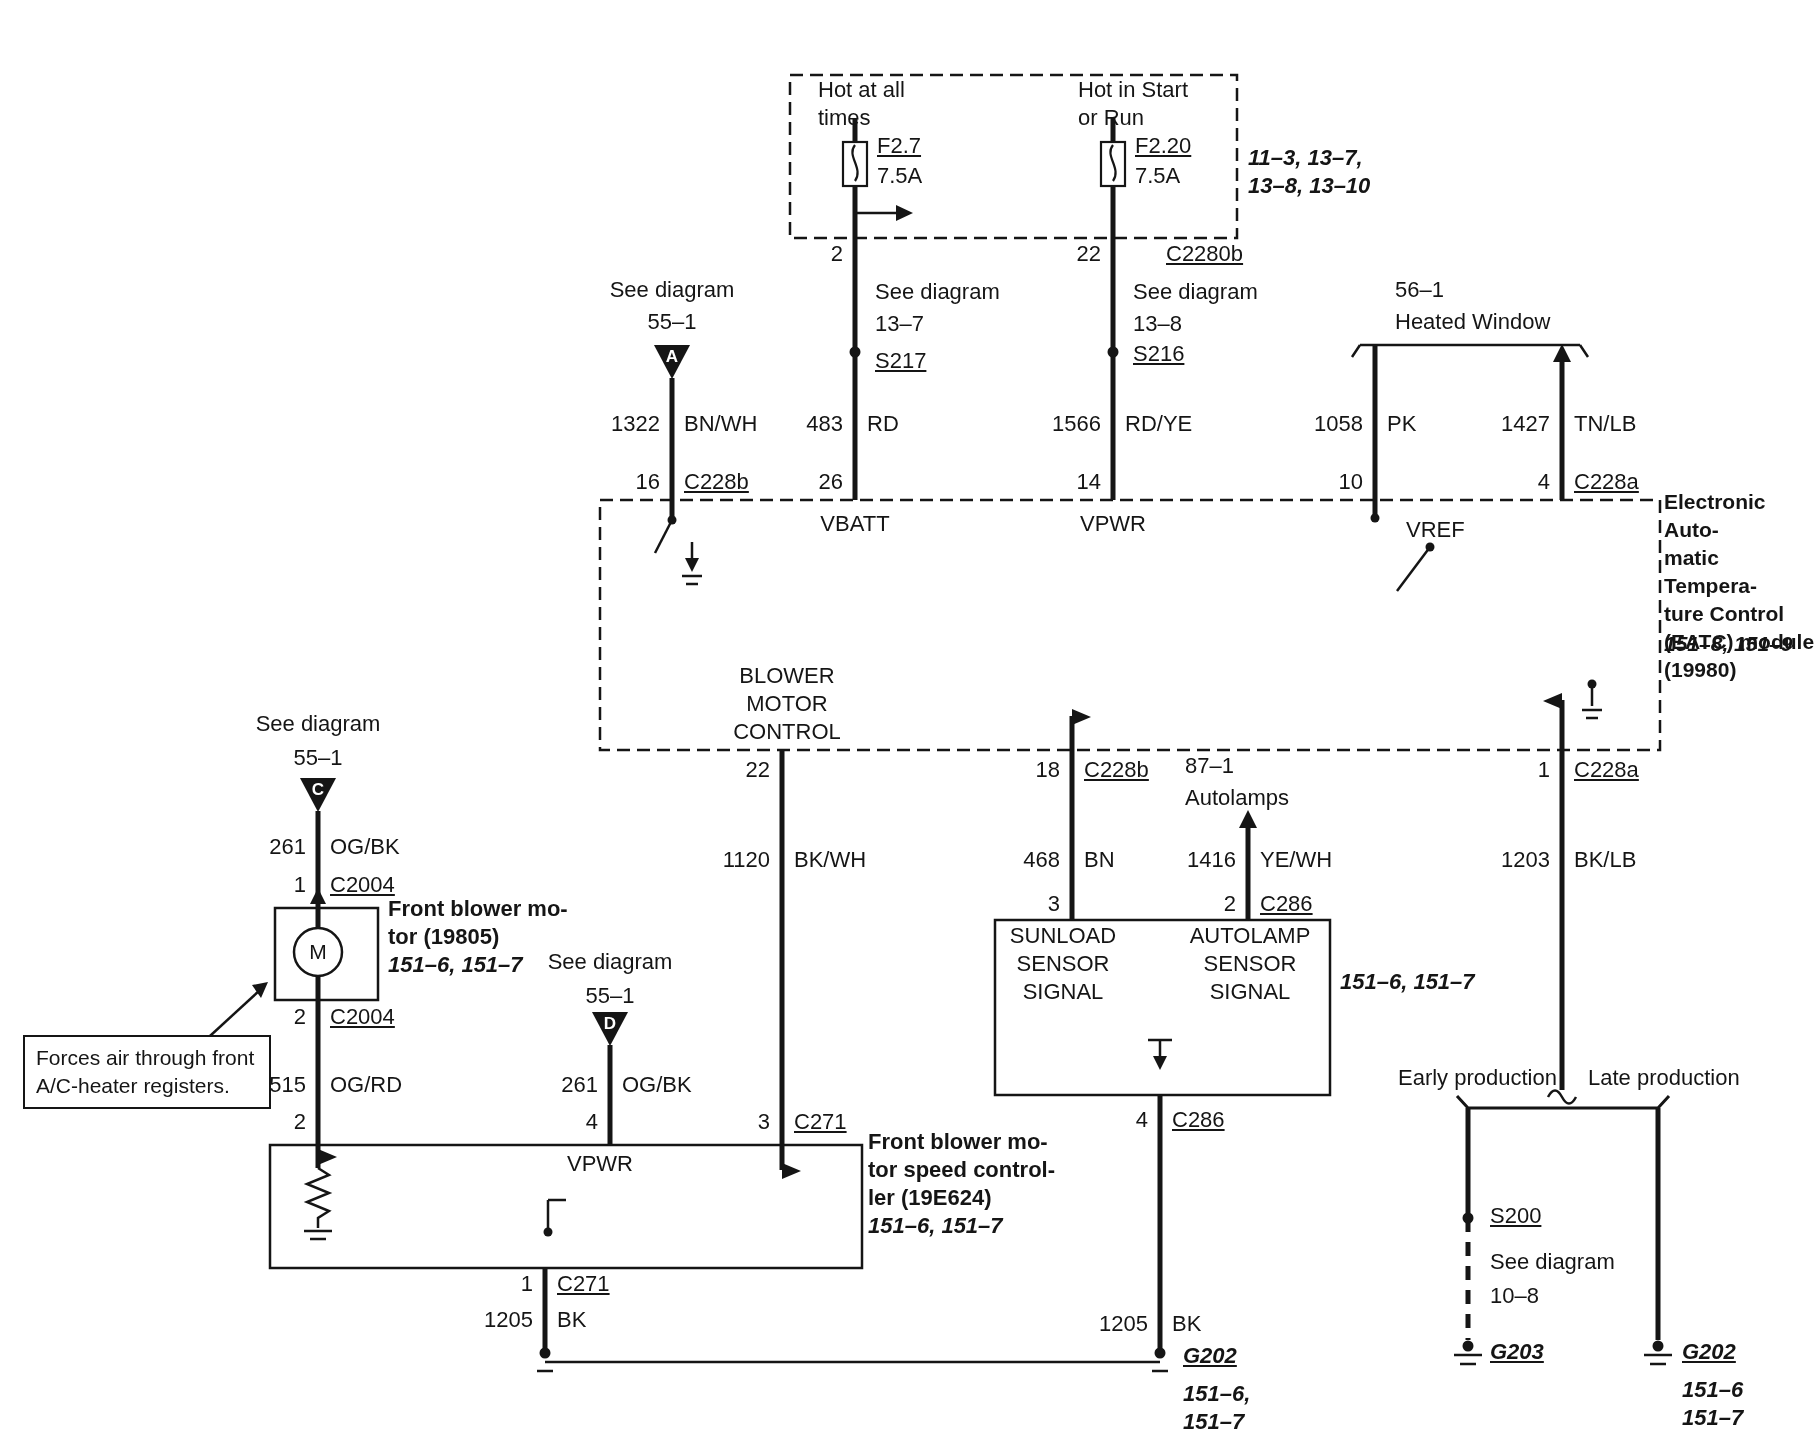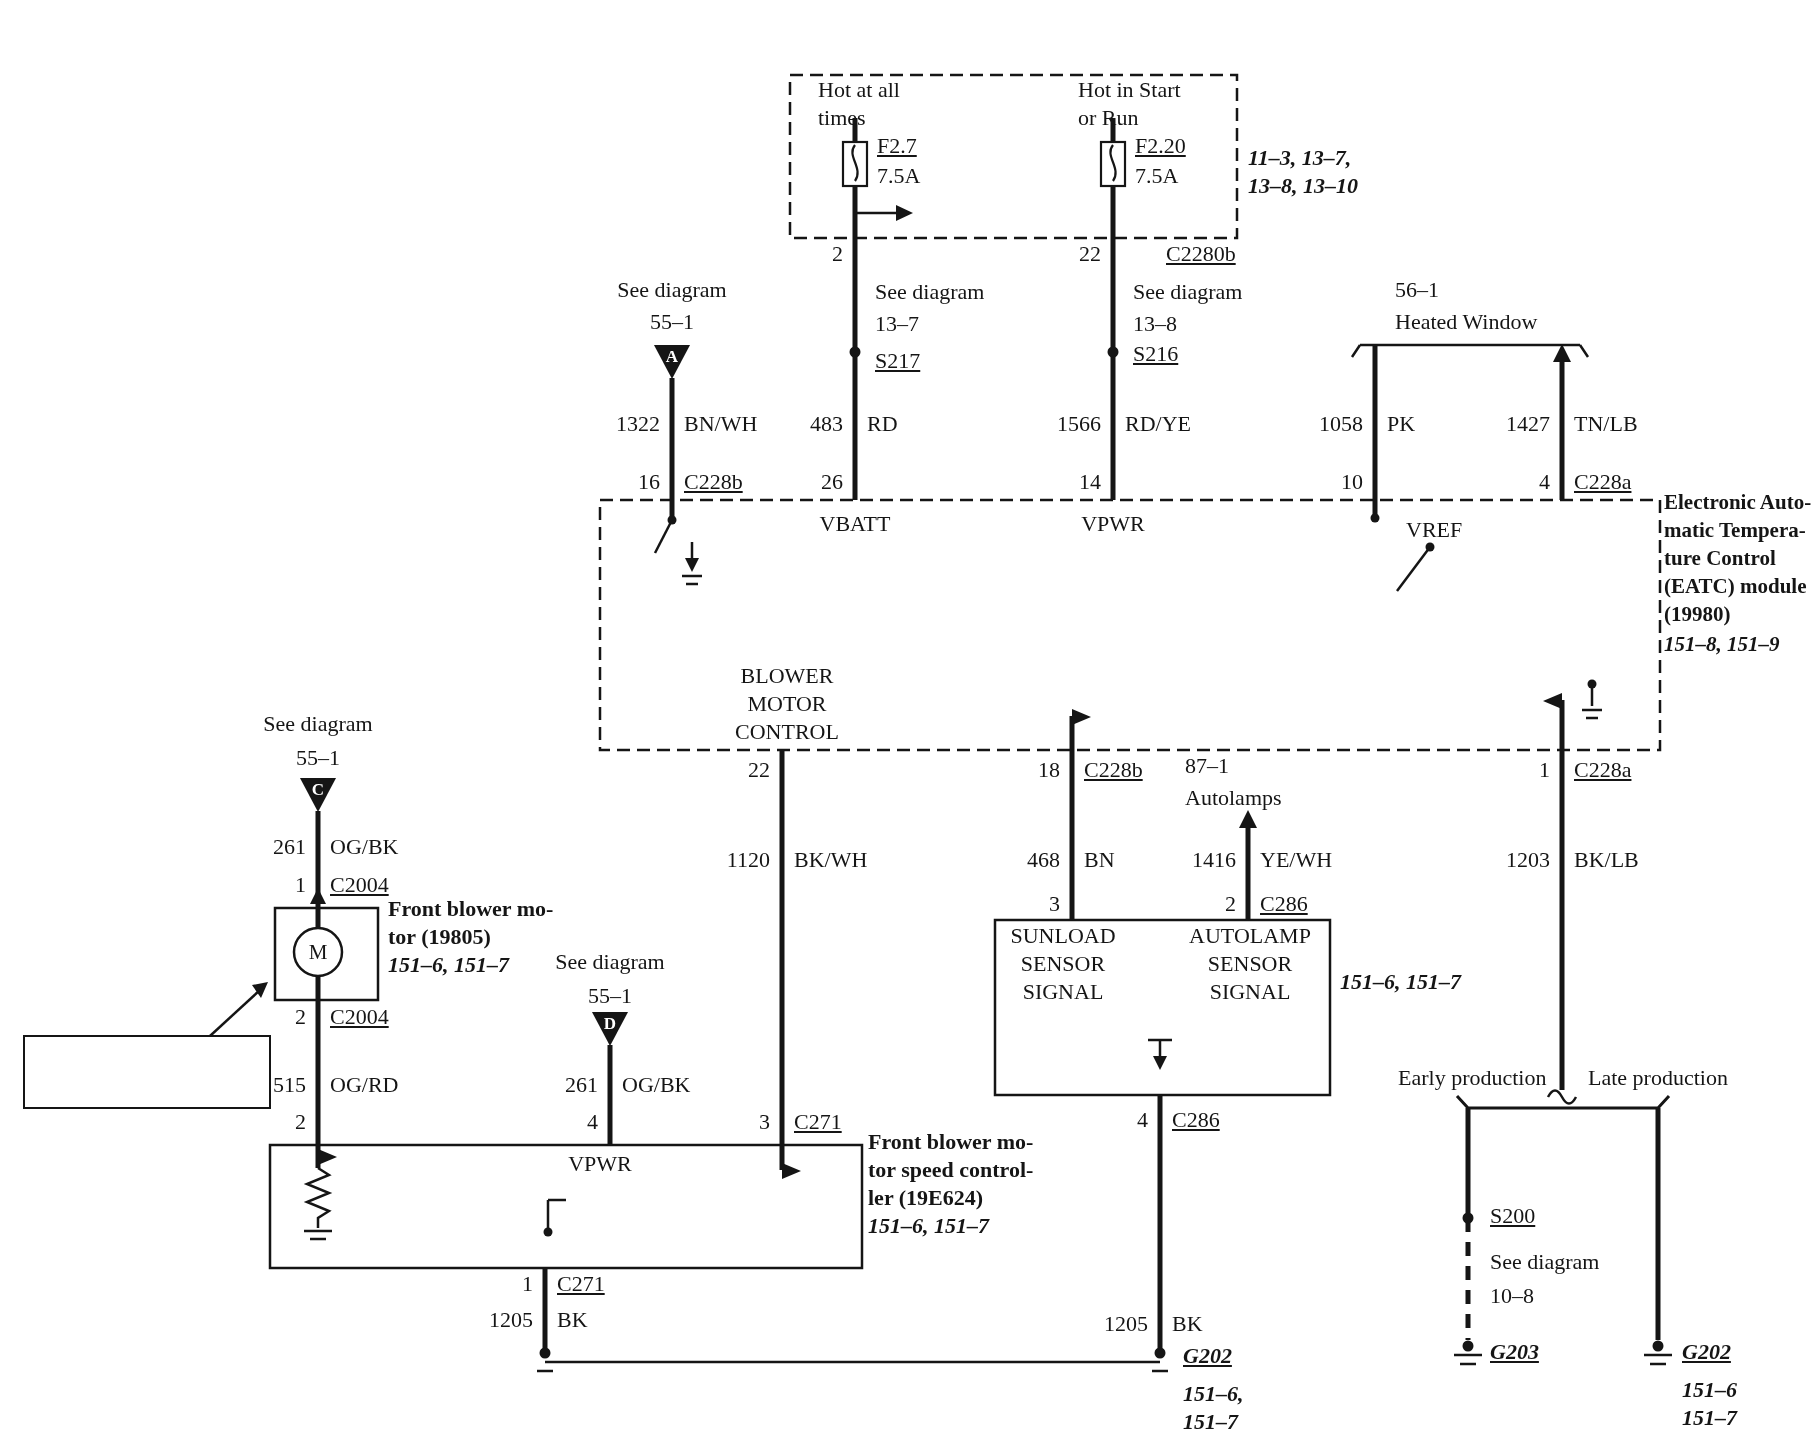--- a/index.html
+++ b/index.html
@@ -1,17 +1,17 @@
 <!DOCTYPE html>
 <html><head>
 <meta charset="utf-8">
 <style>
   html,body{margin:0;padding:0;background:#ddd}
   .diagram{position:relative;width:1816px;height:1440px;background:#ffffff;overflow:hidden;
-           font-family:Liberation Serif, serif}
+           font-family:Liberation Sans, sans-serif}
   svg.art{position:absolute;left:0;top:0}
   .lbl{position:absolute;font-size:22px;line-height:28px;color:#151515;white-space:pre-line}
   .b{font-weight:700}
   .i{font-style:italic}
   .u{text-decoration:underline}
   .c{transform:translateX(-50%);text-align:center}
   .r{width:60px;text-align:right}
   .sm{font-size:21px}
   .tri-letter{position:absolute;width:36px;text-align:center;font-size:17px;font-weight:700;
               color:#fff;line-height:22px;transform:translateX(-50%)}
@@ -219,20 +219,22 @@
   <div class="lbl r" style="left:246px;top:833px">261</div>
   <div class="lbl" style="left:330px;top:833px">OG/BK</div>
   <div class="lbl r" style="left:246px;top:871px">1</div>
   <div class="lbl u" style="left:330px;top:871px">C2004</div>
   <div class="m-letter" style="left:318px;top:938px">M</div>
   <div class="lbl b" style="left:388px;top:895px">Front blower mo-
 tor (19805)</div>
   <div class="lbl b i" style="left:388px;top:951px">151–6, 151–7</div>
   <div class="lbl r" style="left:246px;top:1003px">2</div>
   <div class="lbl u" style="left:330px;top:1003px">C2004</div>
+  <div class="lbl sm" style="left:36px;top:1044px">Forces air through front
+A/C-heater registers.</div>
   <div class="lbl r" style="left:246px;top:1071px">515</div>
   <div class="lbl" style="left:330px;top:1071px">OG/RD</div>
   <div class="lbl r" style="left:246px;top:1108px">2</div>
 
   <div class="lbl c" style="left:610px;top:948px">See diagram</div>
   <div class="lbl c" style="left:610px;top:982px">55–1</div>
   <div class="tri-letter" style="left:610px;top:1013px">D</div>
   <div class="lbl r" style="left:538px;top:1071px">261</div>
   <div class="lbl" style="left:622px;top:1071px">OG/BK</div>
   <div class="lbl r" style="left:538px;top:1108px">4</div>

